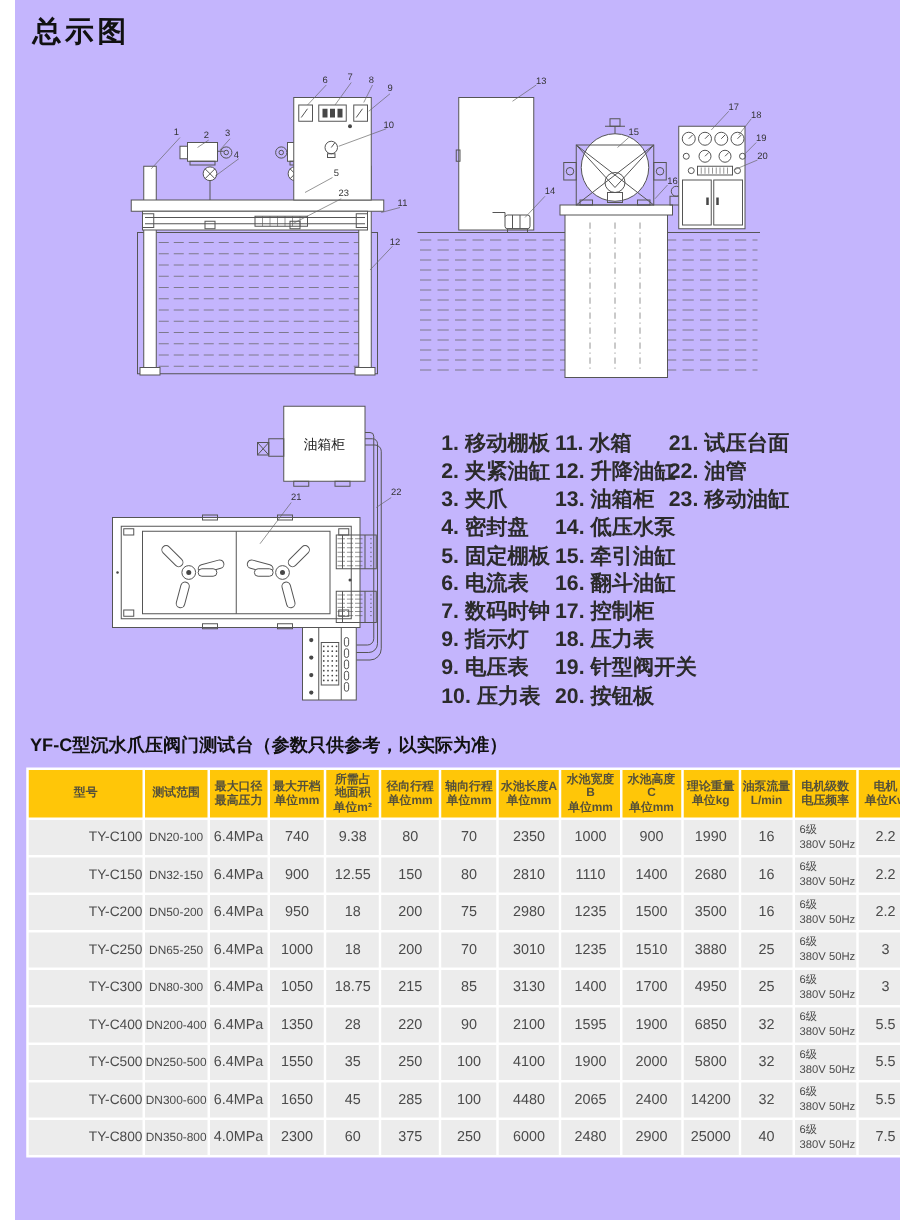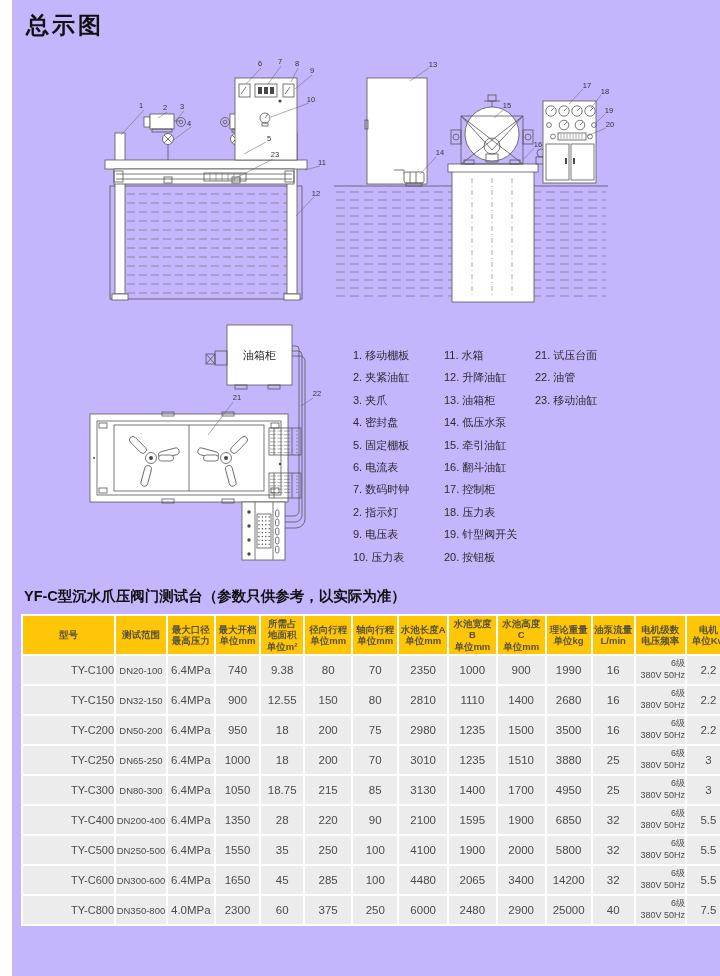--- a/index.html
+++ b/index.html
@@ -19,32 +19,32 @@
   svg g.thin line{stroke-width:.5;}
   svg g.water line{stroke:#666;stroke-width:.6;}
   svg .leader{stroke:#666;stroke-width:.55;}
   svg text{stroke:none;fill:#333;}
   svg text.co{font-size:7.5px;}
   svg text.lbl{font-size:11px;fill:#222;}
   
   .parts-list{position:absolute;left:341px;top:344px;display:flex;}
   .parts-col{width:91px;}
   .parts-col:last-child{width:120px;}
-  .part-item{font-size:11px;color:#2b2b2b;line-height:22.4px;white-space:nowrap;}
+  .part-item{font-size:17px;color:#2b2b2b;line-height:22.4px;white-space:nowrap;font-weight:bold;}
   
   .table-title{position:absolute;left:12px;top:587px;font-size:14.5px;font-weight:bold;color:#111;}
   .spec-table{position:absolute;left:9px;top:614px;border-collapse:separate;border-spacing:2px;
        table-layout:fixed;background:#fff;}
   .spec-table th{background:var(--header-bg,#ffc608);color:#55503a;font-size:9.5px;font-weight:bold;
        height:38px;white-space:pre-line;line-height:1.2;padding:0 1px;text-align:center;vertical-align:middle;}
   .spec-table td{background:var(--row-bg,#ececec);color:#4b4b4b;font-size:11.5px;height:28px;
        text-align:center;vertical-align:middle;white-space:nowrap;padding:0;}
   .spec-table td:nth-child(1){font-size:11px;padding-left:48px;}
   .spec-table td:nth-child(2){font-size:9.5px;}
-  .spec-table td.motor-col{font-size:9px;text-align:right;padding-left:4px;white-space:pre-line;line-height:1.3;}
+  .spec-table td.motor-col{font-size:9px;text-align:left;padding-left:4px;white-space:pre-line;line-height:1.3;}
 </style>
 </head>
 <body>
 
 <div class="page">
 
   <h1 class="page-title">总示图</h1>
 
   <svg class="front-view" width="240" height="252" viewBox="0 0 240 252">
     <g>
@@ -402,21 +402,21 @@
 
   <div class="parts-list">
     <div class="parts-col" id="parts-col-1">
         <div class="part-item">1. 移动棚板</div>
         <div class="part-item">2. 夹紧油缸</div>
         <div class="part-item">3. 夹爪</div>
         <div class="part-item">4. 密封盘</div>
         <div class="part-item">5. 固定棚板</div>
         <div class="part-item">6. 电流表</div>
         <div class="part-item">7. 数码时钟</div>
-        <div class="part-item">2. 指示灯</div>
+        <div class="part-item">9. 指示灯</div>
         <div class="part-item">9. 电压表</div>
         <div class="part-item">10. 压力表</div>
       </div>
     <div class="parts-col" id="parts-col-2">
         <div class="part-item">11. 水箱</div>
         <div class="part-item">12. 升降油缸</div>
         <div class="part-item">13. 油箱柜</div>
         <div class="part-item">14. 低压水泵</div>
         <div class="part-item">15. 牵引油缸</div>
         <div class="part-item">16. 翻斗油缸</div>
@@ -605,21 +605,21 @@
         <tr>
           <td>TY-C600</td>
           <td>DN300-600</td>
           <td>6.4MPa</td>
           <td>1650</td>
           <td>45</td>
           <td>285</td>
           <td>100</td>
           <td>4480</td>
           <td>2065</td>
-          <td>3400</td>
+          <td>2400</td>
           <td>14200</td>
           <td>32</td>
           <td class="motor-col">6级
 380V 50Hz</td>
           <td>5.5</td>
         </tr>
         <tr>
           <td>TY-C800</td>
           <td>DN350-800</td>
           <td>4.0MPa</td>

